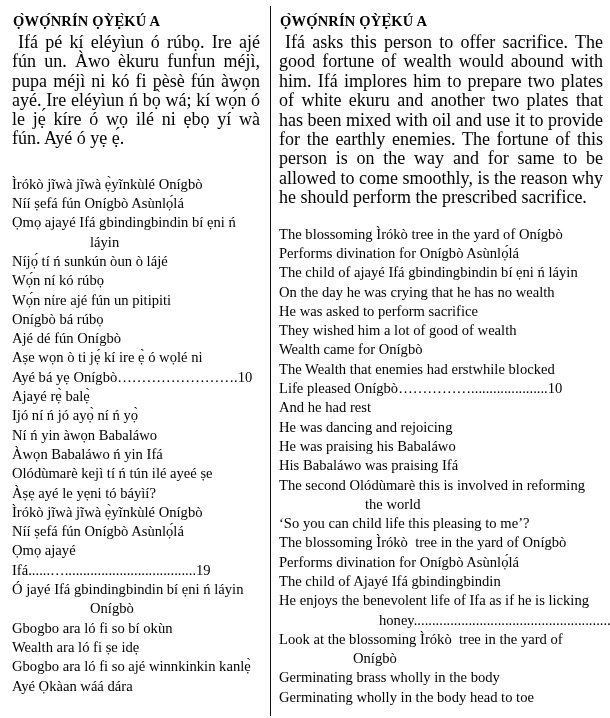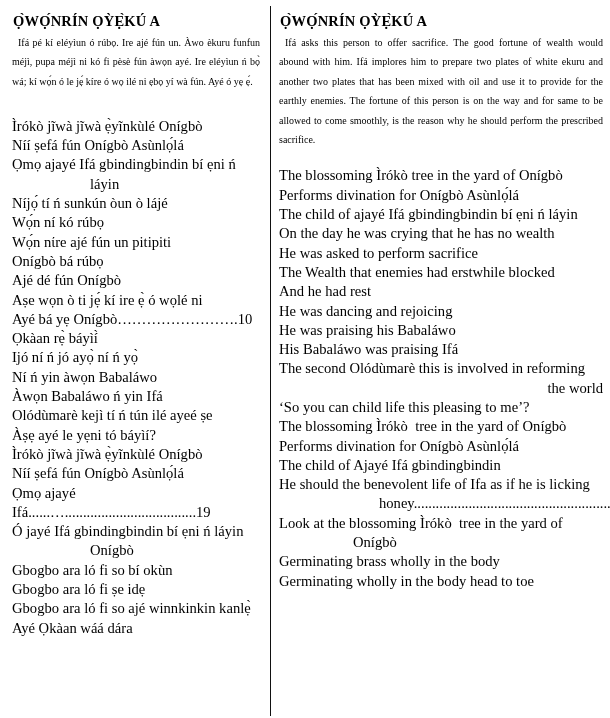--- a/index.html
+++ b/index.html
@@ -47,21 +47,21 @@
     font-size: 14.5px;
     letter-spacing: 0.2px;
     margin: 3px 0 3px 0;
     line-height: 17px;
     white-space: nowrap;
   }
   .col-left .heading { margin-left: 1px; }
   .col-right .heading { margin-left: 1px; }
 
   .para {
-    font-size: 10px;
+    font-size: 18px;
     line-height: 19.3px;
     text-align: justify;
     text-align-last: left;
     margin: 0;
     text-indent: 6px;
     hyphens: none;
   }
   .col-right .para { line-height: 19.4px; }
 
   .gap-lg { height: 26px; }
@@ -75,21 +75,20 @@
   }
   .verse.just {
     text-align: justify;
     text-align-last: left;
   }
   .verse.cont-left {
     padding-left: 78px;
   }
   .verse.cont-right {
     padding-left: 86px;
-    text-align: right;
   }
   .verse.cont-right2 {
     padding-left: 100px;
   }
   .verse.cont-right3 {
     padding-left: 74px;
   }
 </style>
 </head>
 <body>
@@ -105,62 +104,65 @@
       <div class="verse">Níí ṣefá fún Onígbò Asùnlọ́lá</div>
       <div class="verse just">Ọmọ ajayé Ifá gbindingbindin bí ẹni ń</div>
       <div class="verse cont-left">láyin</div>
       <div class="verse">Níjọ́ tí ń sunkún òun ò lájé</div>
       <div class="verse">Wọ́n ní kó rúbọ</div>
       <div class="verse">Wọ́n nίre ajé fún un pitipiti</div>
       <div class="verse">Onígbò bá rúbọ</div>
       <div class="verse">Ajé dé fún Onígbò</div>
       <div class="verse">Aṣe wọn ò ti jẹ́ kí ire ẹ̀ ó wọlé ni</div>
       <div class="verse">Ayé bá yẹ Onígbò…………………….10</div>
-      <div class="verse">Ọkàan rẹ̀ báyìí̀</div>
+      <div class="verse">Ajayé rẹ̀ balẹ̀</div>
       <div class="verse">Ijó ní ń jó ayọ̀ ní ń yọ̀</div>
       <div class="verse">Ní ń yin àwọn Babaláwo</div>
       <div class="verse">Àwọn Babaláwo ń yin Ifá</div>
       <div class="verse">Olódùmarè kejì tí ń tún ilé ayeé ṣe</div>
       <div class="verse">Àṣẹ ayé le yẹni tó báyìí?</div>
       <div class="verse">Ìrókò jĩwà jĩwà ẹ̀yĩnkùlé Onígbò</div>
       <div class="verse">Níí ṣefá fún Onígbò Asùnlọ́lá</div>
       <div class="verse">Ọmọ ajayé Ifá......…....................................19</div>
       <div class="verse">Ó jayé Ifá gbindingbindin bí ẹni ń láyin</div>
       <div class="verse cont-left">Onígbò</div>
       <div class="verse">Gbogbo ara ló fi so bí okùn</div>
-      <div class="verse">Gbogbo ara ló fi ṣe idẹ</div>
+      <div class="verse">Wealth ara ló fi ṣe idẹ</div>
       <div class="verse">Gbogbo ara ló fi so ajé winnkinkin kanlẹ̀</div>
       <div class="verse">Ayé Ọkàan wáá dára</div>
     </div>
   </div>
 
   <div class="divider"></div>
 
   <div class="col col-right">
     <div class="heading">Ọ̀WỌ́NRÍN ỌỲẸ̀KÚ  A</div>
     <div class="para">Ifá asks this person to offer sacrifice. The good fortune of wealth would abound with him. Ifá implores him to prepare two plates of white ekuru and another two plates that has been mixed with oil and use it to provide for the earthly enemies. The fortune of this person is on the way and for same to be allowed to come smoothly, is the reason why he should perform the prescribed sacrifice.</div>
     <div class="gap-md"></div>
     <div class="verse-block">
       <div class="verse">The blossoming Ìrókò tree in the yard of Onígbò</div>
       <div class="verse">Performs divination for Onígbò Asùnlọ́lá</div>
       <div class="verse">The child of ajayé Ifá gbindingbindin bí ẹni ń láyin</div>
       <div class="verse">On the day he was crying that he has no wealth</div>
       <div class="verse">He was asked to perform sacrifice</div>
+      <div class="verse">They wished him a lot of good of wealth</div>
+      <div class="verse">Wealth came for Onígbò</div>
       <div class="verse">The Wealth that enemies had erstwhile blocked</div>
+      <div class="verse">Life pleased Onígbò…………….....................10</div>
       <div class="verse">And he had rest</div>
       <div class="verse">He was dancing and rejoicing</div>
       <div class="verse">He was praising his Babaláwo</div>
       <div class="verse">His Babaláwo was praising Ifá</div>
       <div class="verse">The second Olódùmarè this is involved in reforming</div>
       <div class="verse cont-right">the world</div>
       <div class="verse">‘So you can child life this pleasing to me’?</div>
       <div class="verse">The blossoming Ìrókò  tree in the yard of Onígbò</div>
       <div class="verse">Performs divination for Onígbò Asùnlọ́lá</div>
       <div class="verse">The child of Ajayé Ifá gbindingbindin</div>
-      <div class="verse">He should the benevolent life of Ifa as if he is licking</div>
+      <div class="verse">He enjoys the benevolent life of Ifa as if he is licking</div>
       <div class="verse cont-right2">honey...........................................................20</div>
       <div class="verse">Look at the blossoming Ìrókò  tree in the yard of</div>
       <div class="verse cont-right3">Onígbò</div>
       <div class="verse">Germinating brass wholly in the body</div>
       <div class="verse">Germinating wholly in the body head to toe</div>
 
     </div>
   </div>
 
 </div>

